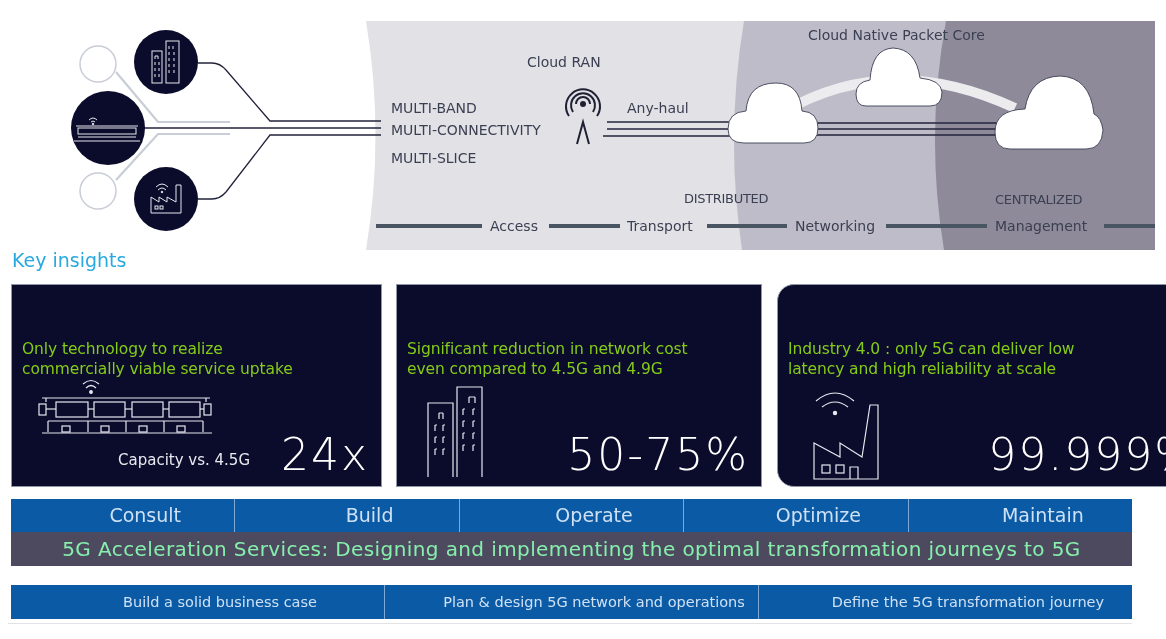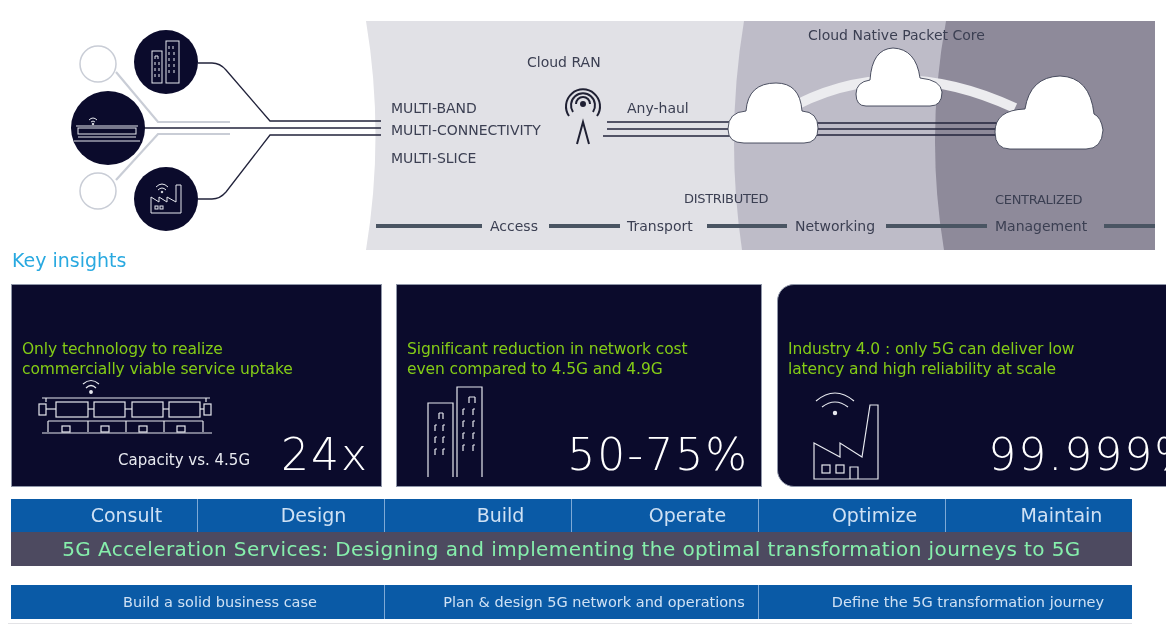--- a/index.html
+++ b/index.html
@@ -194,21 +194,20 @@
       <rect x="22" y="84" width="8" height="8"></rect>
       <rect x="36" y="84" width="8" height="8"></rect>
       <polyline points="50,98 50,86 58,86 58,98"></polyline>
     </g>
   </svg>
   <div class="big">99.999%</div>
 </div>
 
 <div class="row row1">
   <div class="cell">Consult</div>
-  <div class="cell">Design</div>
   <div class="cell">Build</div>
   <div class="cell">Operate</div>
   <div class="cell">Optimize</div>
   <div class="cell">Maintain</div>
 </div>
 <div class="row row2">
   <div class="banner">5G Acceleration Services: Designing and implementing the optimal transformation journeys to 5G</div>
 </div>
 <div class="row row3">
   <div class="cell">Build a solid business case</div>

